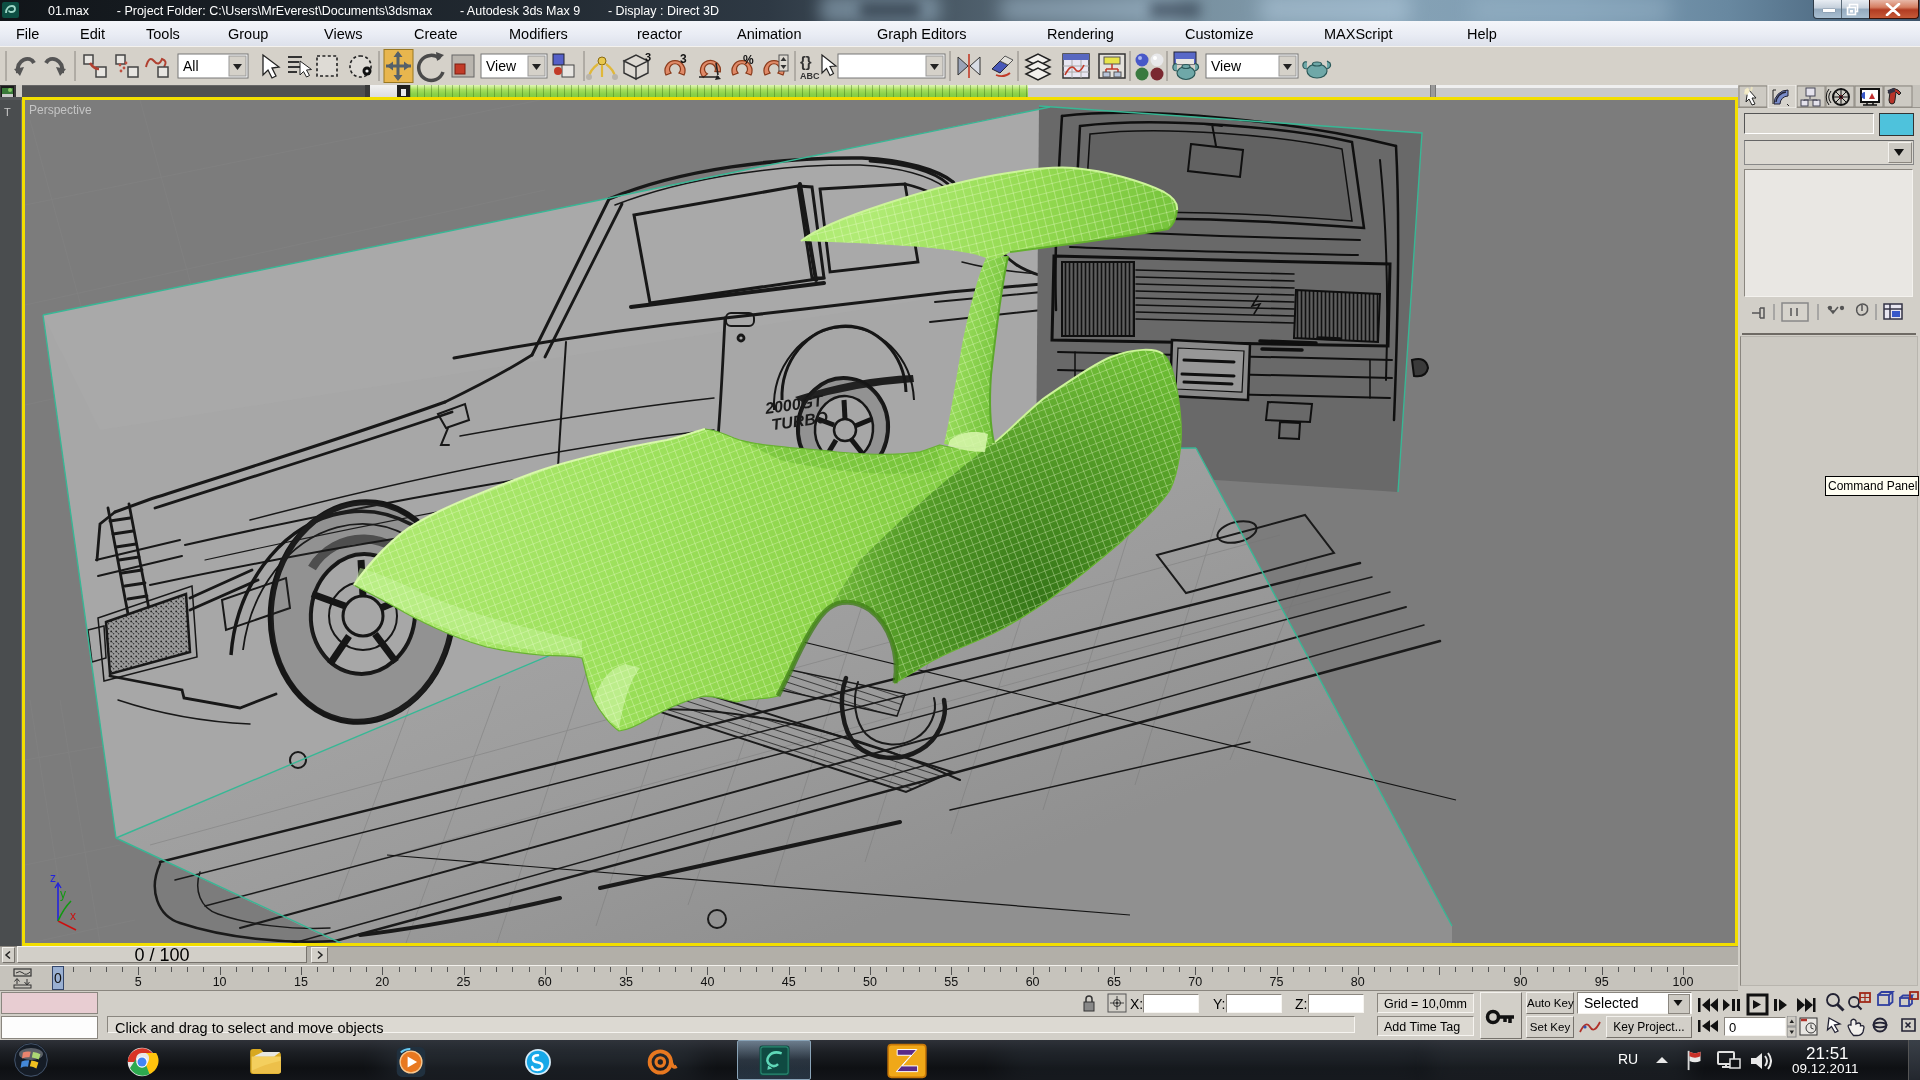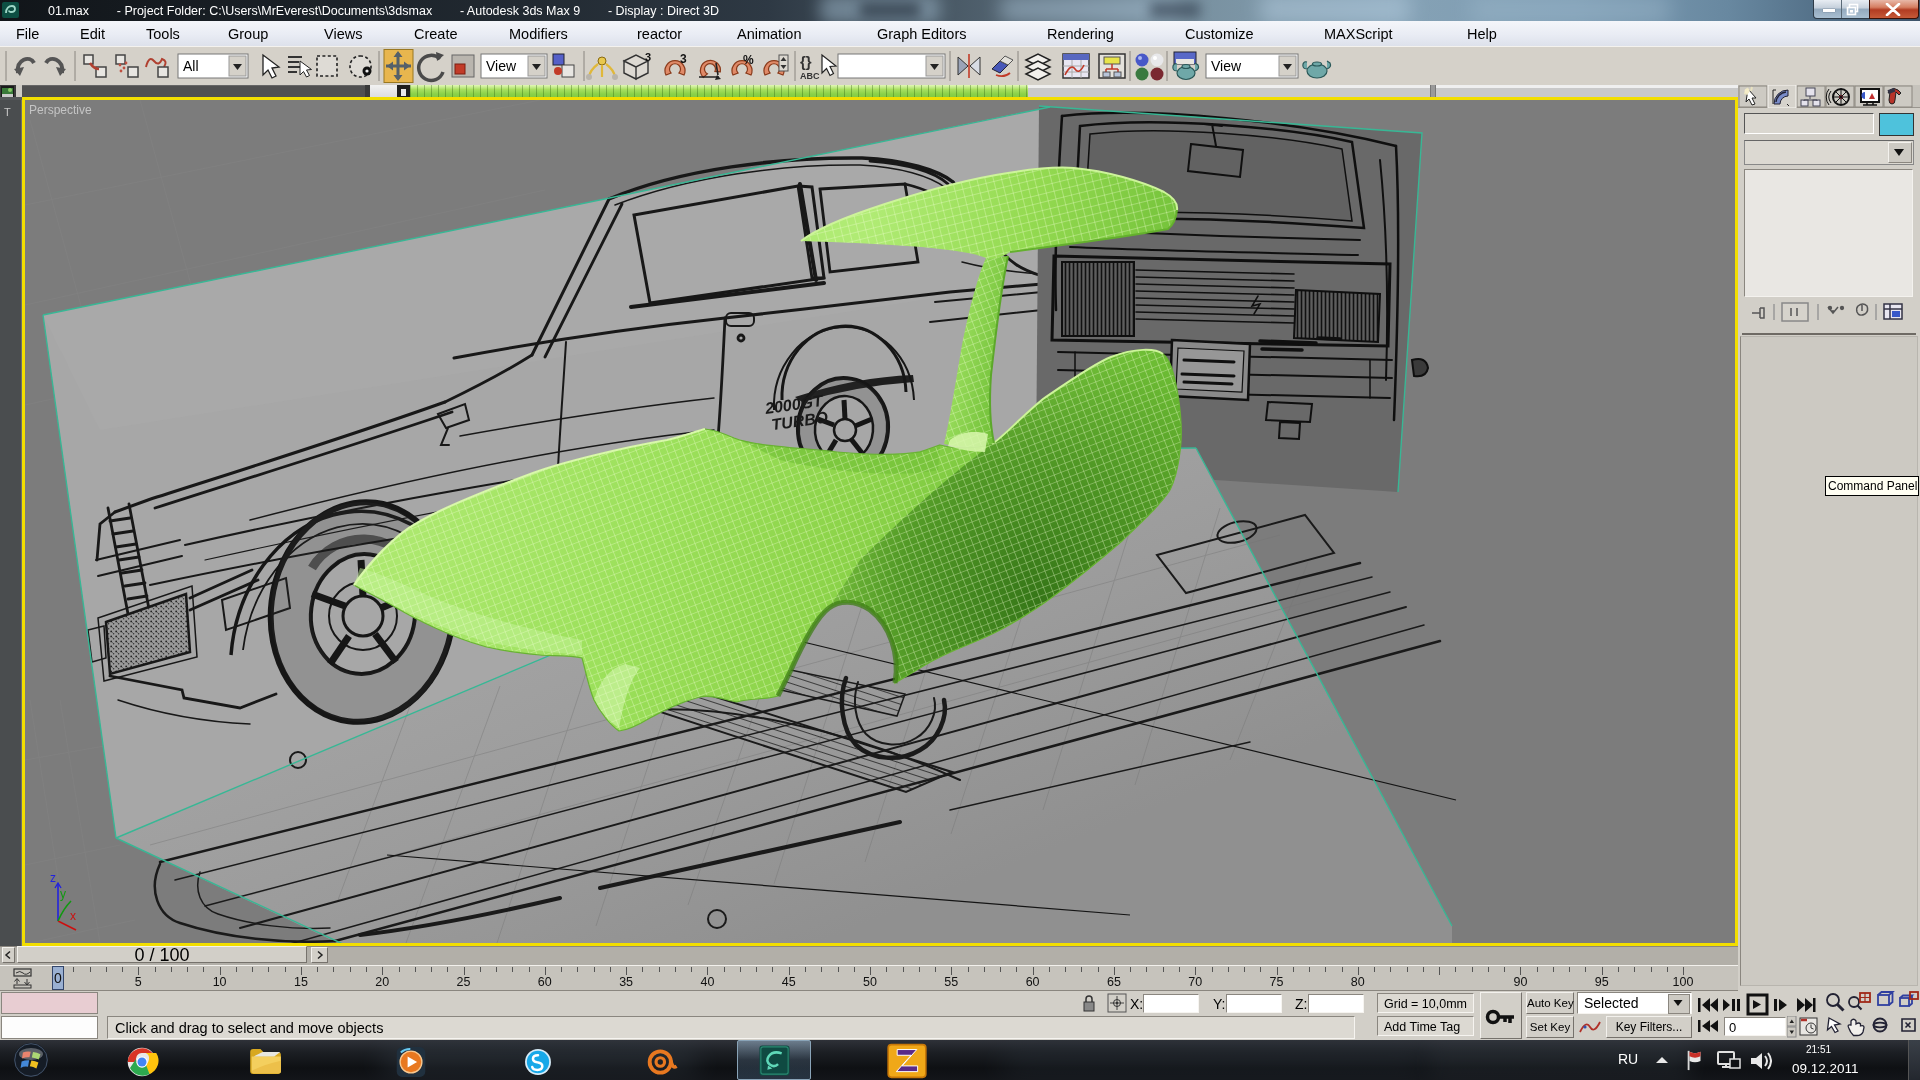--- a/index.html
+++ b/index.html
@@ -836,21 +836,21 @@
       <rect x="1" y="1" width="17" height="7" fill="none" stroke="#333" stroke-width="1.2"></rect>
       <path d="M3 5 q4 -3 7 0 t7 -1" stroke="#333" fill="none"></path>
       <path d="M4 11 v5 m-2.5 -2.5 l2.5 -3 l2.5 3 M14 11 v5 m-2.5 -2 l2.5 3 l2.5 -3" stroke="#333" fill="none"></path>
       <rect x="1" y="17" width="17" height="3" fill="none" stroke="#333"></rect>
     </svg>
     <div style="position:absolute;left:52px;top:20px;width:12px;height:24px;background:#9ab0d2;border:1px solid #33456a;box-sizing:border-box;"></div>
     <div style="position:absolute;left:53px;top:24px;width:10px;text-align:center;font-size:14px;color:#111;">0</div>
 
     <div style="position:absolute;left:1px;top:46px;width:97px;height:22px;background:#e8cdd2;border:1px solid #8a867f;box-sizing:border-box;"></div>
     <div style="position:absolute;left:1px;top:70px;width:97px;height:23px;background:#fdfdfd;border:1px solid #8a867f;box-sizing:border-box;"></div>
-    <div class="fld" style="left:107px;top:70px;width:1248px;height:23px;">
+    <div class="fld" style="left:107px;top:70px;width:1248px;height:17px;">
       <div style="position:absolute;left:7px;top:3px;font-size:14.5px;">Click and drag to select and move objects</div>
     </div>
     <svg style="position:absolute;left:1080px;top:46px" width="50" height="24" viewBox="0 0 50 24">
       <rect x="4" y="10" width="10" height="9" fill="#888" stroke="#333"></rect>
       <path d="M6 10 v-3 a3 3 0 0 1 6 0 v3" fill="none" stroke="#333" stroke-width="1.5"></path>
       <rect x="28" y="2" width="18" height="18" fill="#d2cfc8" stroke="#555"></rect>
       <circle cx="37" cy="11" r="3.5" fill="none" stroke="#333"></circle>
         <circle cx="37" cy="11" r="1.2" fill="#333"></circle>
       <path d="M37 4 v14 M30 11 h14" stroke="#333" stroke-width="0.9"></path>
     </svg>
@@ -879,21 +879,21 @@
       <div style="position:absolute;right:1px;top:1px;width:20px;height:18px;background:#cdcac3;border:1px solid #8a867f;">
         <svg width="18" height="16">
             <path d="M4.5 5 l9 0 l-4.5 6 z" fill="#111"></path>
           </svg>
       </div>
     </div>
     <svg style="position:absolute;left:1578px;top:72px" width="26" height="18">
         <path d="M2 14 q6 -12 10 -5 t10 -5" stroke="#b03028" fill="none" stroke-width="1.8"></path>
         <circle cx="7" cy="9" r="1.6" fill="#3050b0"></circle>
       </svg>
-    <div class="btn" style="left:1606px;top:70px;width:86px;height:22px;font-size:12px;line-height:21px;white-space:nowrap;">Key Filters...</div>
+    <div class="btn" style="left:1606px;top:70px;width:86px;height:22px;font-size:12px;line-height:21px;white-space:nowrap;">Key Project...</div>
 
     <svg style="position:absolute;left:1694px;top:46px" width="130" height="47" viewBox="0 0 130 47">
       <g fill="#111">
         <path d="M4 6 v14 l2.5 0 v-14 z M8 13 l8 -7 v14 z M16 13 l8 -7 v14 z"></path>
         <path d="M36 13 l-7 -6 v12 z M38 7 h3 v12 h-3 z M43 7 h3 v12 h-3 z"></path>
         <rect x="54" y="3" width="19" height="19" fill="none" stroke="#111" stroke-width="3"></rect>
         <path d="M59 8 l8 4.5 l-8 4.5 z"></path>
         <path d="M80 7 h3 v12 h-3 z M85 7 v12 l8 -6 z"></path>
         <path d="M103 6 l8 7 l-8 7 z M111 6 l8 7 l-8 7 z M119 6 h2.5 v14 h-2.5 z"></path>
       </g>
@@ -1020,17 +1020,17 @@
     </svg>
     <svg style="position:absolute;left:1716px;top:9px" width="26" height="24" viewBox="0 0 26 24">
       <rect x="2" y="3" width="16" height="12" rx="1" fill="none" stroke="#e0e0e0" stroke-width="2"></rect>
       <path d="M6 18 h8 m-4 -3 v3" stroke="#e0e0e0" stroke-width="2"></path>
       <rect x="14" y="10" width="10" height="9" fill="#0f1114" stroke="#e0e0e0" stroke-width="1.5"></rect>
     </svg>
     <svg style="position:absolute;left:1748px;top:9px" width="24" height="24" viewBox="0 0 24 24">
       <path d="M3 9 h5 l6 -5 v16 l-6 -5 h-5 z" fill="#e8e8e8"></path>
       <path d="M17 7 q4 5 0 10 M20 4 q6 8 0 16" stroke="#e8e8e8" stroke-width="2" fill="none"></path>
     </svg>
-    <div style="position:absolute;left:1806px;top:4px;color:#fff;font-size:10px;">21:51</div>
+    <div style="position:absolute;left:1806px;top:4px;color:#fff;font-size:17px;">21:51</div>
     <div style="position:absolute;left:1792px;top:21px;color:#fff;font-size:13.5px;">09.12.2011</div>
     <div style="position:absolute;left:1908px;top:0;width:12px;height:40px;background:linear-gradient(180deg,#3a4048,#23272e);border-left:1px solid #555;"></div>
   </div>
 </div>
 
 </body></html>

